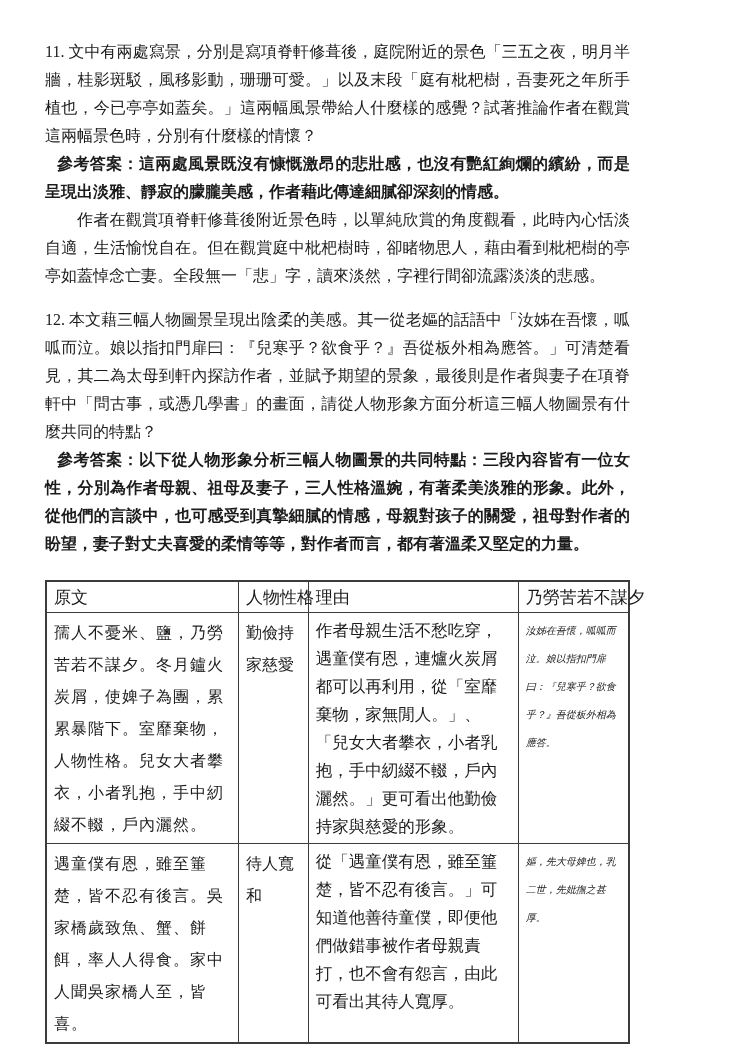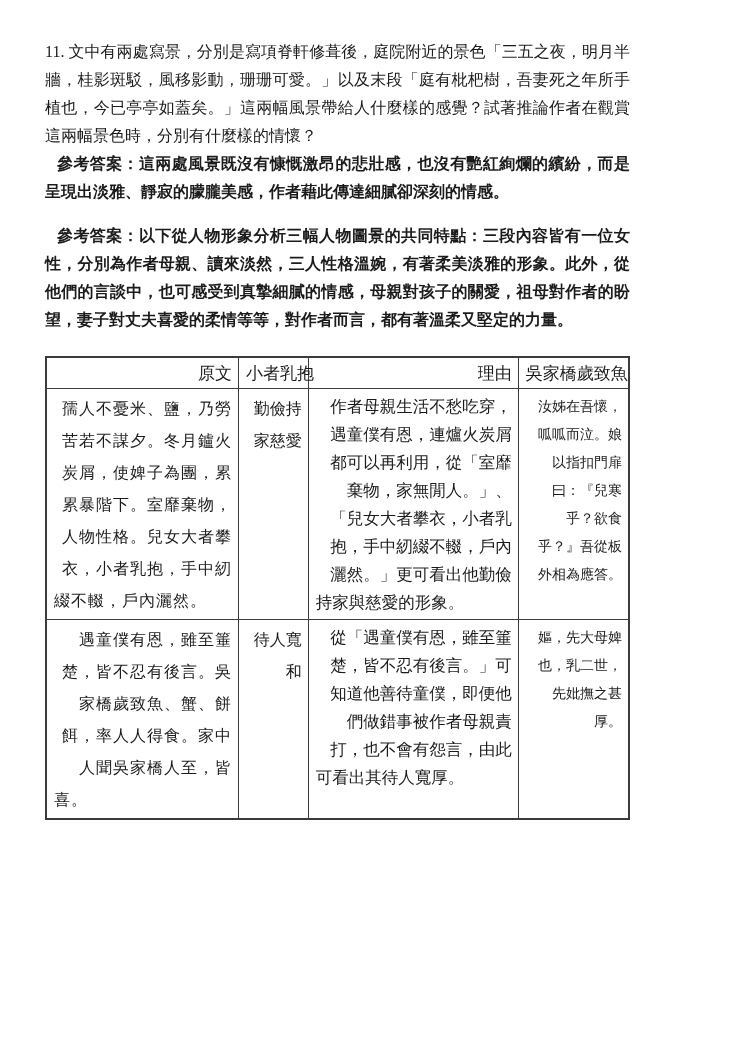--- a/index.html
+++ b/index.html
@@ -52,21 +52,21 @@
     border-collapse: collapse;
     border: 2px solid #3c3c3c;
     table-layout: fixed;
     margin-top: 6px;
   }
   table.compare th, table.compare td {
     border: 1.5px solid #3c3c3c;
     vertical-align: top;
     padding: 4px 6px 2px 7px;
     font-weight: normal;
-    text-align: right;
+    text-align: left;
   }
   col.c1 { width: 33%; }
   col.c2 { width: 12%; }
   col.c3 { width: 36%; }
   col.c4 { width: 19%; }
   th.hdr {
     font-size: 17px;
     line-height: 24px;
     height: 24px;
     white-space: nowrap;
@@ -83,58 +83,61 @@
     line-height: 32px;
     margin-top: 26px;
   }
   td.col-reason {
     font-size: 16.5px;
     line-height: 28px;
     text-align: justify;
     text-align-last: left;
   }
   td.col-related {
-    font-size: 14px;
+    font-size: 10px;
     line-height: 28px;
+    font-style: italic;
   }
   tr.row-1 td { height: 196px; }
   tr.row-2 td { height: 136px; }
 </style>
 </head>
 <body>
 
 <div class="page">
 
   <div class="q-block">
     <p class="q-prompt"><span class="q-num">11.</span><span>文中有兩處寫景，分別是寫項脊軒修葺後，庭院附近的景色「三五之夜，明月半牆，桂影斑駁，風移影動，珊珊可愛。」以及末段「庭有枇杷樹，吾妻死之年所手植也，今已亭亭如蓋矣。」這兩幅風景帶給人什麼樣的感覺？試著推論作者在觀賞這兩幅景色時，分別有什麼樣的情懷？</span></p>
     <p class="answer-first">參考答案：這兩處風景既沒有慷慨激昂的悲壯感，也沒有艷紅絢爛的繽紛，而是呈現出淡雅、靜寂的朦朧美感，作者藉此傳達細膩卻深刻的情感。</p>
+    <p class="answer-cont">作者在觀賞項脊軒修葺後附近景色時，以單純欣賞的角度觀看，此時內心恬淡自適，生活愉悅自在。但在觀賞庭中枇杷樹時，卻睹物思人，藉由看到枇杷樹的亭亭如蓋悼念亡妻。全段無一「悲」字，讀來淡然，字裡行間卻流露淡淡的悲感。</p>
   </div>
 
   <div class="section-gap"></div>
 
   <div class="q-block">
-    <p class="answer-first">參考答案：以下從人物形象分析三幅人物圖景的共同特點：三段內容皆有一位女性，分別為作者母親、讀來淡然，三人性格溫婉，有著柔美淡雅的形象。此外，從他們的言談中，也可感受到真摯細膩的情感，母親對孩子的關愛，祖母對作者的盼望，妻子對丈夫喜愛的柔情等等，對作者而言，都有著溫柔又堅定的力量。</p>
+    <p class="q-prompt"><span class="q-num">12.</span><span>本文藉三幅人物圖景呈現出陰柔的美感。其一從老嫗的話語中「汝姊在吾懷，呱呱而泣。娘以指扣門扉曰：『兒寒乎？欲食乎？』吾從板外相為應答。」可清楚看見，其二為太母到軒內探訪作者，並賦予期望的景象，最後則是作者與妻子在項脊軒中「問古事，或憑几學書」的畫面，請從人物形象方面分析這三幅人物圖景有什麼共同的特點？</span></p>
+    <p class="answer-first">參考答案：以下從人物形象分析三幅人物圖景的共同特點：三段內容皆有一位女性，分別為作者母親、祖母及妻子，三人性格溫婉，有著柔美淡雅的形象。此外，從他們的言談中，也可感受到真摯細膩的情感，母親對孩子的關愛，祖母對作者的盼望，妻子對丈夫喜愛的柔情等等，對作者而言，都有著溫柔又堅定的力量。</p>
   </div>
 
   <div class="section-gap"></div>
 
 
   <table class="compare">
     <colgroup>
       <col class="c1">
         <col class="c2">
         <col class="c3">
         <col class="c4">
     </colgroup>
     <thead>
       <tr>
         <th class="hdr">原文</th>
-        <th class="hdr">小者乳抱</th>
+        <th class="hdr">人物性格</th>
         <th class="hdr">理由</th>
-        <th class="hdr">吳家橋歲致魚</th>
+        <th class="hdr">乃勞苦若不謀夕</th>
       </tr>
     </thead>
     <tbody>
       <tr class="row-1">
         <td class="col-source">孺人不憂米、鹽，乃勞苦若不謀夕。冬月鑪火炭屑，使婢子為團，累累暴階下。室靡棄物，人物性格。兒女大者攀衣，小者乳抱，手中紉綴不輟，戶內灑然。</td>
         <td class="col-personality">勤儉持家慈愛</td>
         <td class="col-reason">作者母親生活不愁吃穿，遇童僕有恩，連爐火炭屑都可以再利用，從「室靡棄物，家無閒人。」、「兒女大者攀衣，小者乳抱，手中紉綴不輟，戶內灑然。」更可看出他勤儉持家與慈愛的形象。</td>
         <td class="col-related">汝姊在吾懷，呱呱而泣。娘以指扣門扉曰：『兒寒乎？欲食乎？』吾從板外相為應答。</td>
       </tr>
       <tr class="row-2">

